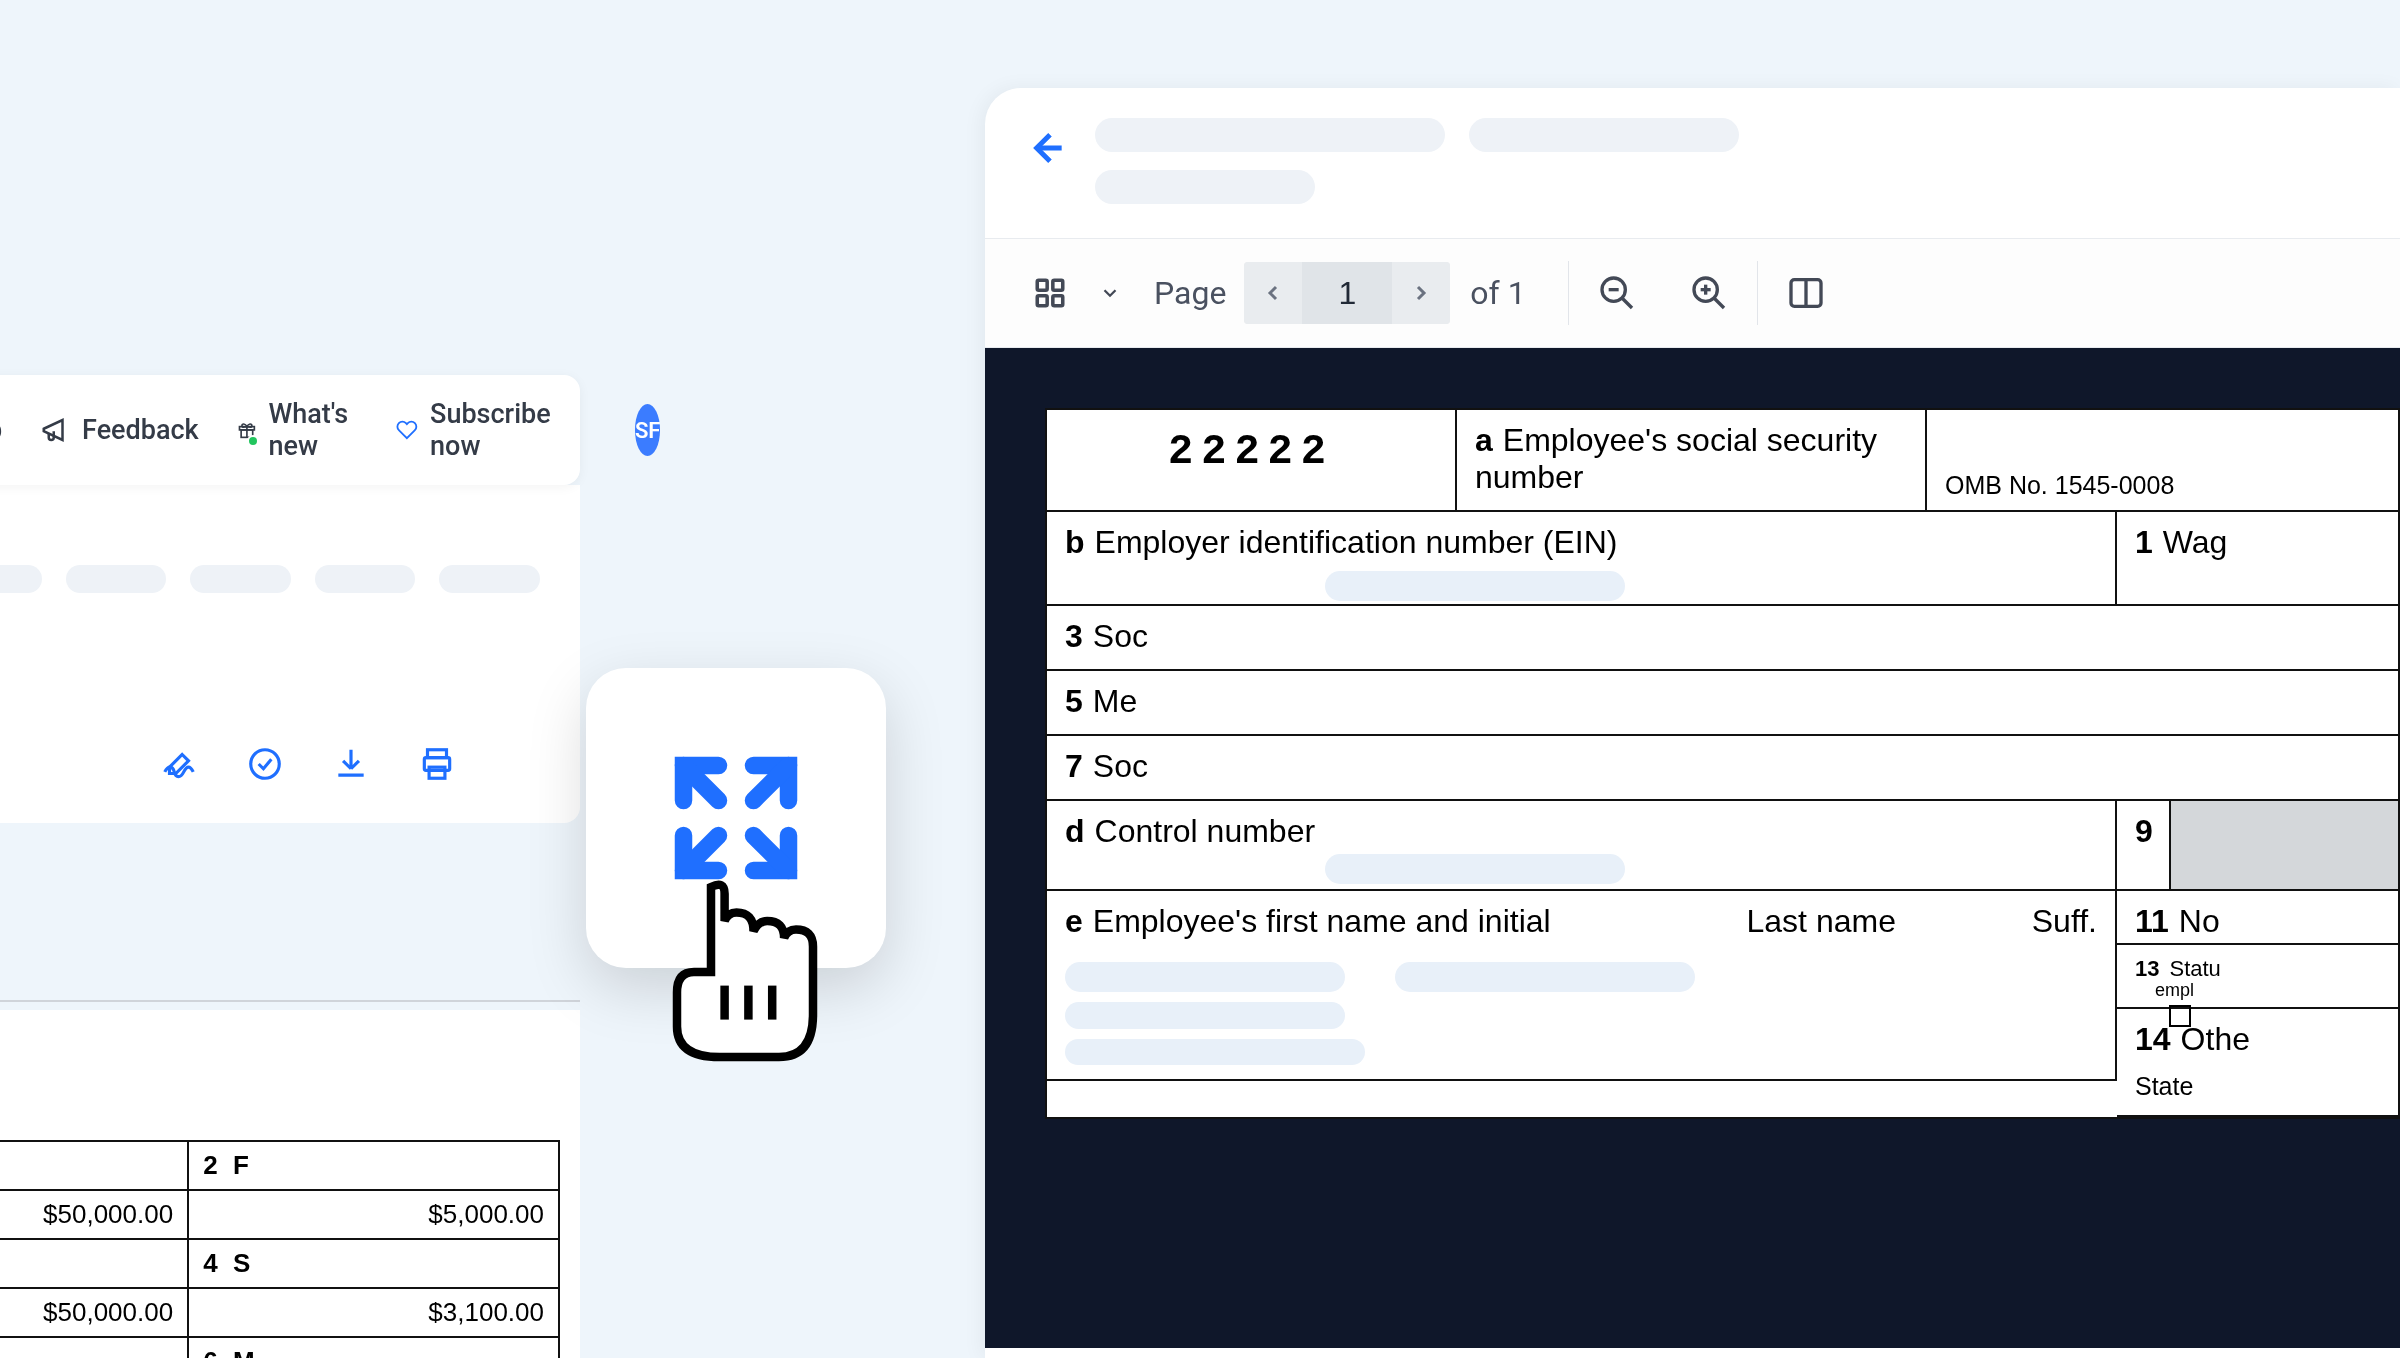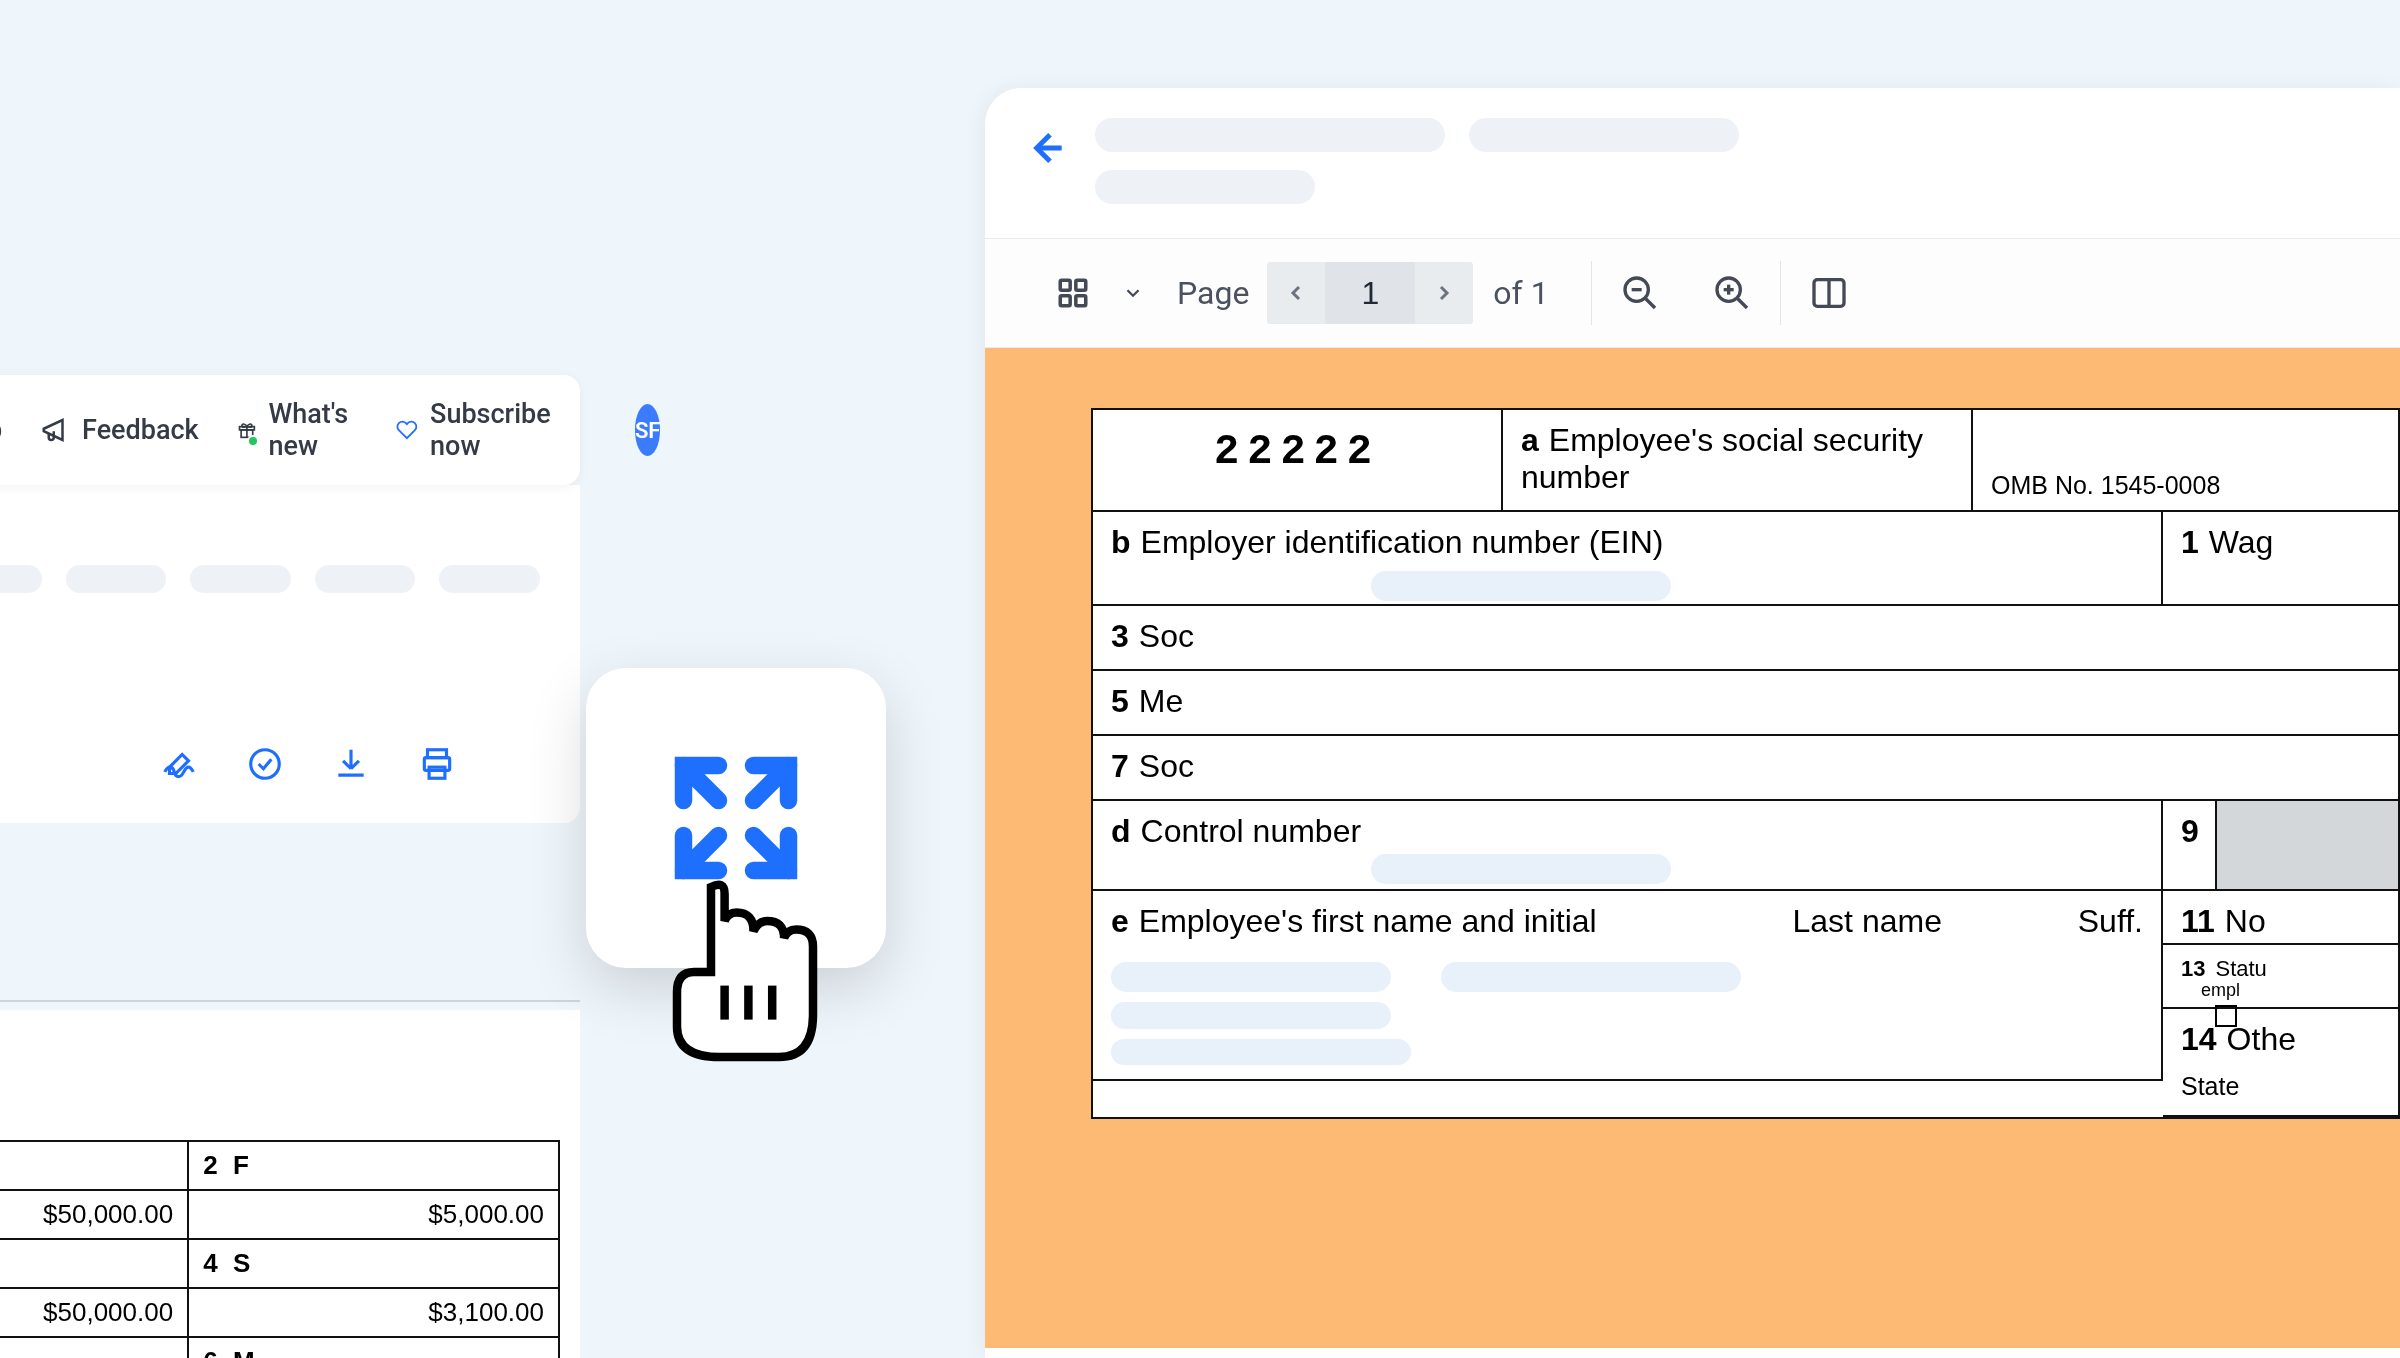--- a/index.html
+++ b/index.html
@@ -147,21 +147,21 @@
     .bc-stack { display:flex; flex-direction:column; gap: 18px; }
     .bc-row { display:flex; gap: 24px; }
     .bc-pill { height: 34px; background: #eef2f7; border-radius: 17px; }
     
     .doc-toolbar {
       height: 110px;
       border-top: 1px solid #e8ebef;
       border-bottom: 1px solid #e8ebef;
       display: flex;
       align-items: center;
-      padding: 0 52px;
+      padding: 0 29px;
       gap: 0;
       background: #fdfdfd;
     }
     .tb-btn {
       width: 72px; height: 64px;
       display:flex; align-items:center; justify-content:center;
       color: #434956;
       cursor: pointer;
     }
     .tb-sep { width: 1px; height: 64px; background: #e2e5ea; margin: 0 12px; }
@@ -178,22 +178,22 @@
       color:#6b7280; cursor:pointer;
       background:#e9ecef;
     }
     .page-input {
       width: 90px; height: 62px; border:none; text-align:center;
       font-size: 32px; background: #e0e4e8; color:#212936;
     }
     .page-total { font-size: 32px; color:#4a5160; margin: 0 30px 0 20px; }
     
     .doc-canvas {
-      padding: 60px 0 0 106px;
-      background: #fdba74;
+      padding: 60px 0 0 60px;
+      background: #0f172a;
       min-height: 1000px;
     }
     
     
     .w2 {
       background: #ffffff;
       border: 2px solid #111;
       font-family: Arial, sans-serif;
       font-size: 25px;
       color: #000;

